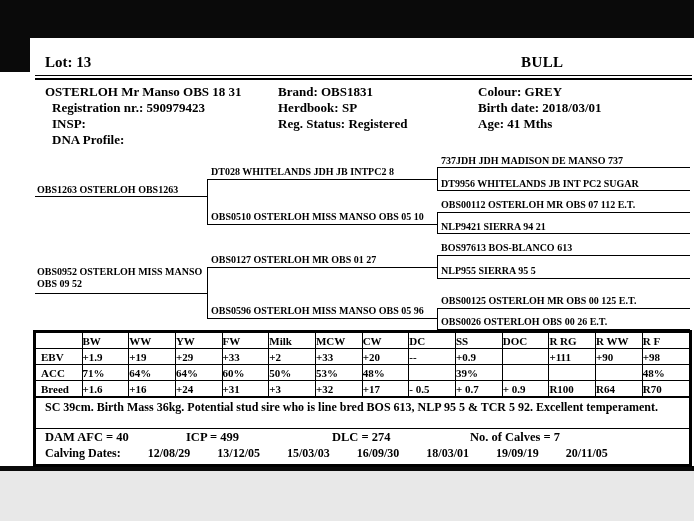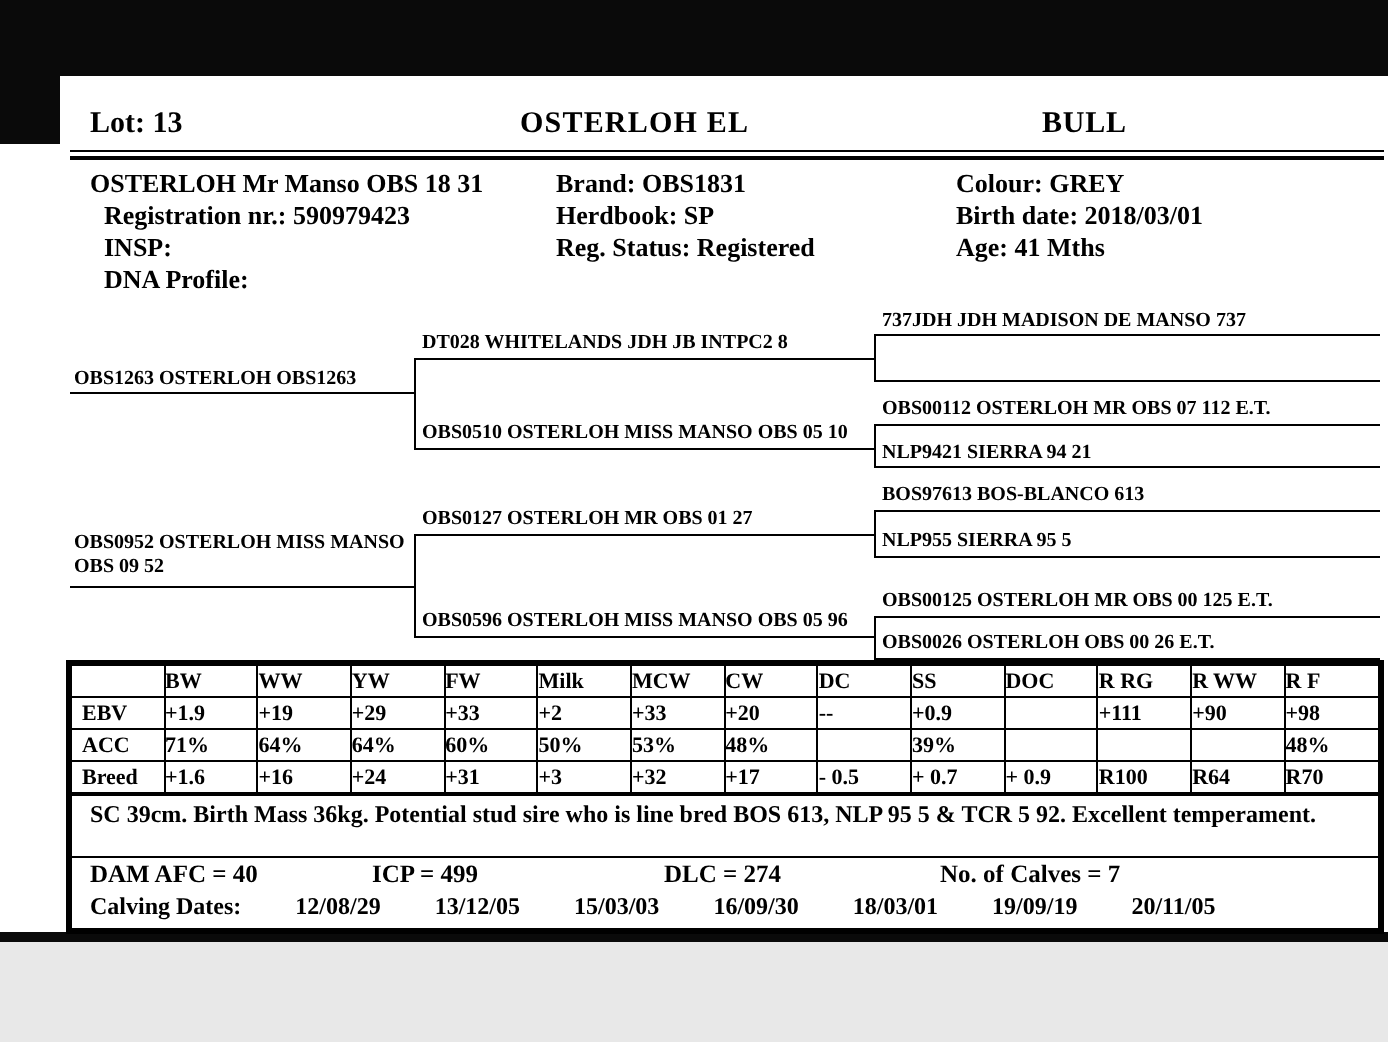--- a/index.html
+++ b/index.html
@@ -57,38 +57,38 @@
 </head>
 <body>
 
 <div class="page">
 
   <div class="bar top"></div>
   <div class="notch"></div>
   <div class="bar bottom"></div>
 
   <div class="hdr lot">Lot:  13</div>
-  <div class="hdr title">OSTERLOH EL</div>
   <div class="hdr sex">BULL</div>
   <div class="rule rule1"></div>
   <div class="rule rule2"></div>
 
   <div class="info i-name">OSTERLOH Mr Manso OBS 18 31</div>
   <div class="info i-reg">Registration nr.: 590979423</div>
   <div class="info i-insp">INSP:</div>
   <div class="info i-dna">DNA Profile:</div>
   <div class="info i-brand">Brand:  OBS1831</div>
   <div class="info i-herd">Herdbook:  SP</div>
   <div class="info i-status">Reg. Status: Registered</div>
   <div class="info i-colour">Colour:  GREY</div>
   <div class="info i-birth">Birth date:  2018/03/01</div>
   <div class="info i-age">Age: 41 Mths</div>
 
   <div class="ped g3" style="top:155px">737JDH JDH MADISON DE MANSO 737</div>
   <div class="ped g2" style="top:166px">DT028 WHITELANDS JDH JB INTPC2 8</div>
+  <div class="ped g3" style="top:178px">DT9956 WHITELANDS JB INT PC2 SUGAR</div>
   <div class="ped g1" style="top:184px">OBS1263 OSTERLOH OBS1263</div>
   <div class="ped g3" style="top:199px">OBS00112 OSTERLOH MR OBS 07 112 E.T.</div>
   <div class="ped g2" style="top:211px">OBS0510 OSTERLOH MISS MANSO OBS 05 10</div>
   <div class="ped g3" style="top:221px">NLP9421 SIERRA 94 21</div>
   <div class="ped g3" style="top:242px">BOS97613 BOS-BLANCO 613</div>
   <div class="ped g2" style="top:254px">OBS0127 OSTERLOH MR OBS 01 27</div>
   <div class="ped g3" style="top:265px">NLP955 SIERRA 95 5</div>
   <div class="ped g1 wrap" style="top:266px">OBS0952 OSTERLOH MISS MANSO OBS 09 52</div>
   <div class="ped g3" style="top:295px">OBS00125 OSTERLOH MR OBS 00 125 E.T.</div>
   <div class="ped g2" style="top:305px">OBS0596 OSTERLOH MISS MANSO OBS 05 96</div>

